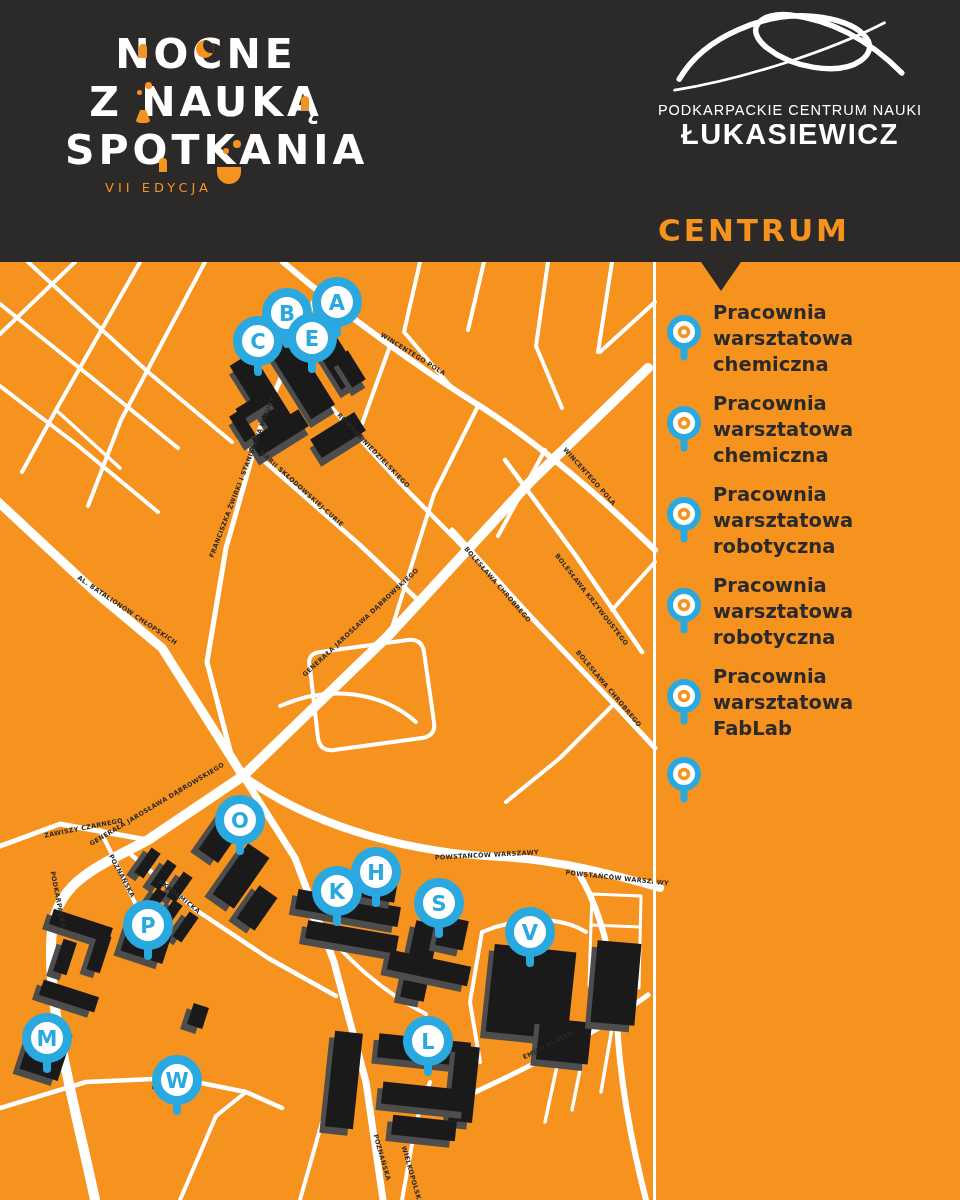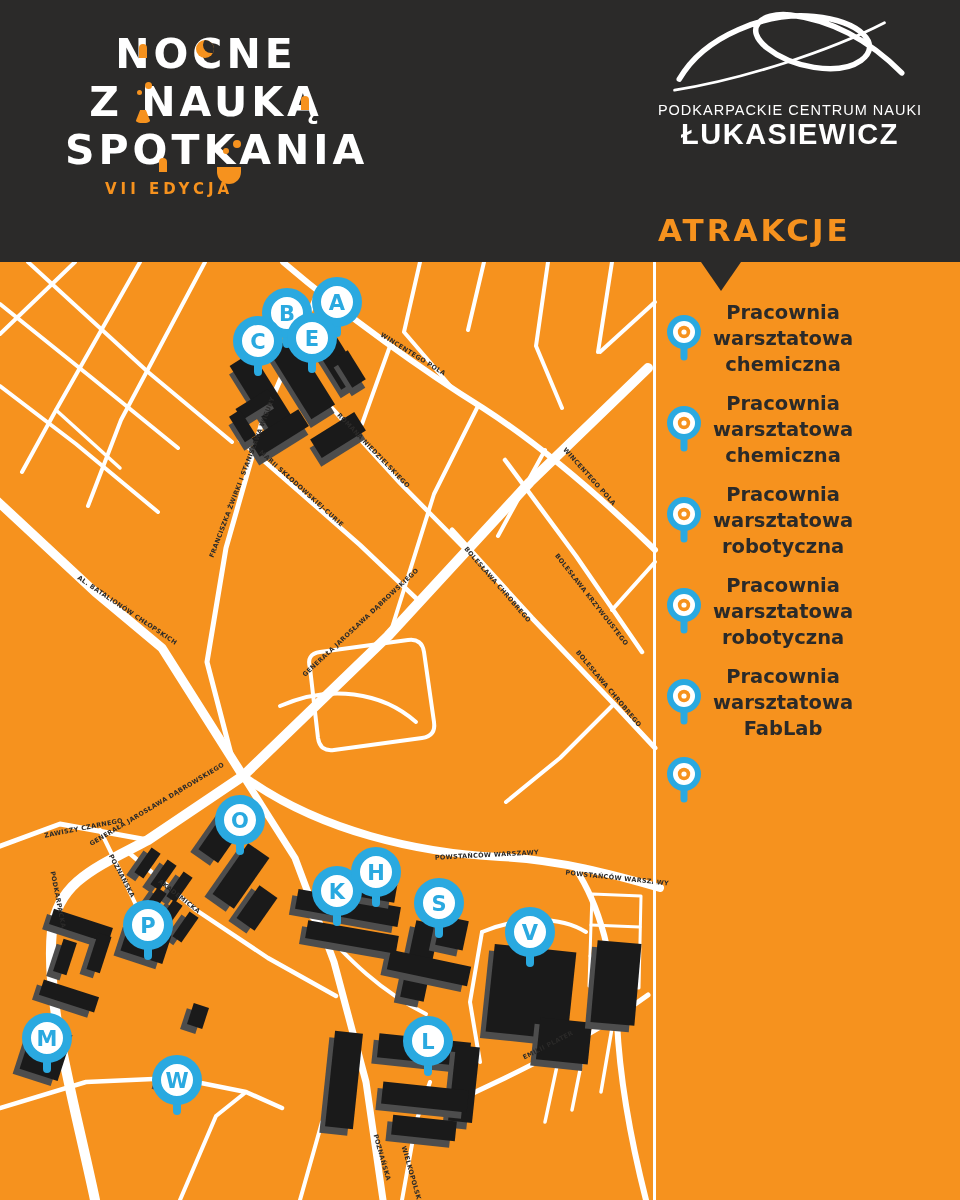--- a/index.html
+++ b/index.html
@@ -6,21 +6,21 @@
   html,body { width:960px; height:1200px; }
   body { position:relative; width:960px; height:1200px; overflow:hidden;
          background:#F6921E; font-family:"DejaVu Sans","Liberation Sans",sans-serif; }
 
   
   .header { position:absolute; left:0; top:0; width:960px; height:262px; background:#2B2A29; }
 
   .logo { position:absolute; left:65px; top:30px; width:282px; height:200px; text-align:center; }
   .logo-line { color:#FFFFFF; font-weight:bold; font-size:41px; letter-spacing:4px;
                line-height:48px; position:relative; z-index:2; }
-  .logo-edition { color:#F6921E; font-weight:bold; font-size:15px; letter-spacing:4px;
+  .logo-edition { color:#F6921E; font-weight:normal; font-size:13px; letter-spacing:4px;
                   text-align:left; padding-left:40px; margin-top:6px; }
   .logo-deco { position:absolute; z-index:3; }
   .moon { width:18px; height:18px; border-radius:50%; background:#F6921E; overflow:hidden; }
   .moon:after { content:""; position:absolute; left:7px; top:-3px; width:16px; height:16px;
                 border-radius:50%; background:#2B2A29; }
   .door { width:8px; height:16px; background:#F6921E; border-radius:4px 4px 0 0; }
   .flask { width:16px; height:13px; background:#F6921E; clip-path:polygon(32% 0,68% 0,100% 100%,0 100%); border-radius:0 0 5px 5px; }
   .bubble { border-radius:50%; background:#F6921E; }
   .liquid { width:24px; height:17px; background:#F6921E; border-radius:0 0 12px 12px; }
 
@@ -37,21 +37,21 @@
   .map-wrap { position:absolute; left:0; top:262px; width:960px; height:938px; background:#F6921E; }
   #map-svg { position:absolute; left:0; top:0; }
   .street { font-family:"DejaVu Sans","Liberation Sans",sans-serif; }
 
   .divider { position:absolute; left:653px; top:262px; width:3px; height:938px; background:#FFFFFF; }
 
   
   .pointer { position:absolute; left:701px; top:262px; width:0; height:0;
              border-left:20px solid transparent; border-right:20px solid transparent;
              border-top:29px solid #2B2A29; }
-  .legend { position:absolute; left:664px; top:300px; width:290px;text-align:center; }
+  .legend { position:absolute; left:664px; top:300px; width:290px; }
   .legend-item { display:flex; align-items:center; margin-bottom:13px; }
   .legend-pin { width:40px; height:52px; flex:0 0 40px; margin-right:9px; }
   .legend-text { color:#2B2A29; font-weight:bold; font-size:19.5px; line-height:26px; }
 </style>
 </head>
 <body>
 
 <div class="header">
 
   <div class="logo">
@@ -74,21 +74,21 @@
 
   <div class="brand">
     <svg class="brand-swoosh" viewBox="0 0 300 120">
       <path d="M 8 96 C 40 40 120 10 180 16 C 240 22 268 52 240 72 C 210 93 150 80 120 56 C 90 32 110 10 150 14 C 200 20 250 45 292 88" fill="none" stroke="#FFFFFF" stroke-width="7" stroke-linecap="round"></path>
       <path d="M 2 110 C 90 96 200 60 270 24" fill="none" stroke="#FFFFFF" stroke-width="3.5" stroke-linecap="round"></path>
     </svg>
     <div class="brand-line1">PODKARPACKIE CENTRUM NAUKI</div>
     <div class="brand-line2">ŁUKASIEWICZ</div>
   </div>
 
-  <div class="sidebar-title">ATRAKCJE</div>
+  <div class="sidebar-title">CENTRUM</div>
 </div>
 
 <div class="map-wrap">
   <svg id="map-svg" width="960" height="938" viewBox="0 262 960 1200" preserveAspectRatio="xMinYMin slice">
       <rect x="0" y="262" width="960" height="938" fill="#F6921E"></rect>
       <path d="M 648 368 L 530 482 L 388 636 L 243 776 L 148 840 C 95 868 58 882 52 930 C 45 1002 72 1092 95 1200" fill="none" stroke="#FFFFFF" stroke-width="10" stroke-linecap="round" stroke-linejoin="round"></path>
       <path d="M -6 498 L 95 592 L 162 648 L 243 776" fill="none" stroke="#FFFFFF" stroke-width="9" stroke-linecap="round" stroke-linejoin="round"></path>
       <path d="M 243 776 L 295 858 L 334 962 L 366 1082 L 383 1200" fill="none" stroke="#FFFFFF" stroke-width="7" stroke-linecap="round" stroke-linejoin="round"></path>
       <path d="M 243 776 C 320 832 420 853 500 857 C 560 860 612 874 660 888" fill="none" stroke="#FFFFFF" stroke-width="8" stroke-linecap="round" stroke-linejoin="round"></path>
       <path d="M 575 868 C 600 905 614 960 617 1022 C 620 1085 632 1145 646 1200" fill="none" stroke="#FFFFFF" stroke-width="6" stroke-linecap="round" stroke-linejoin="round"></path>

